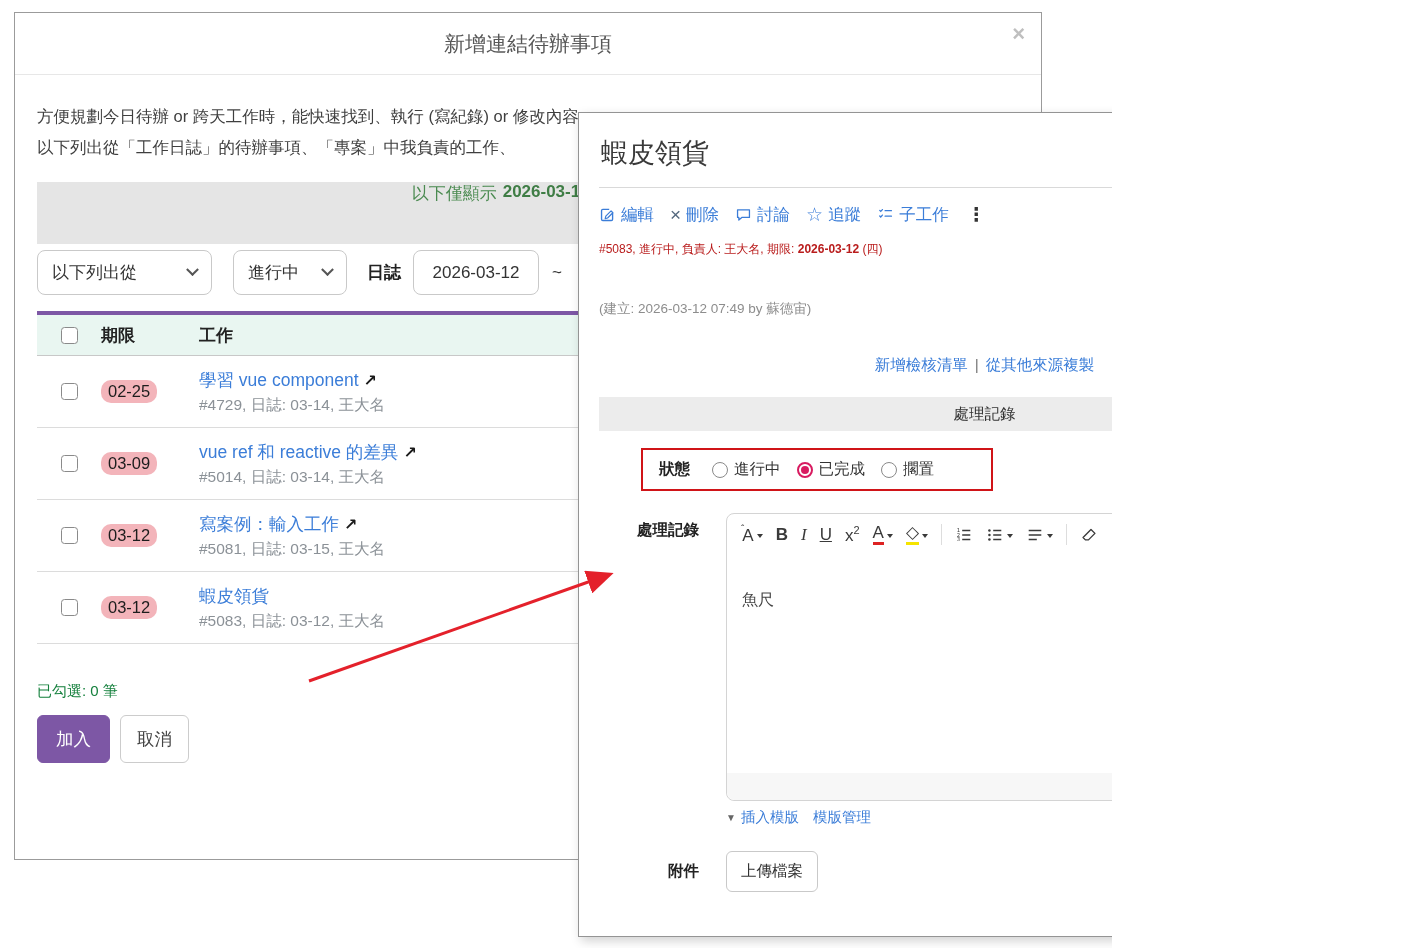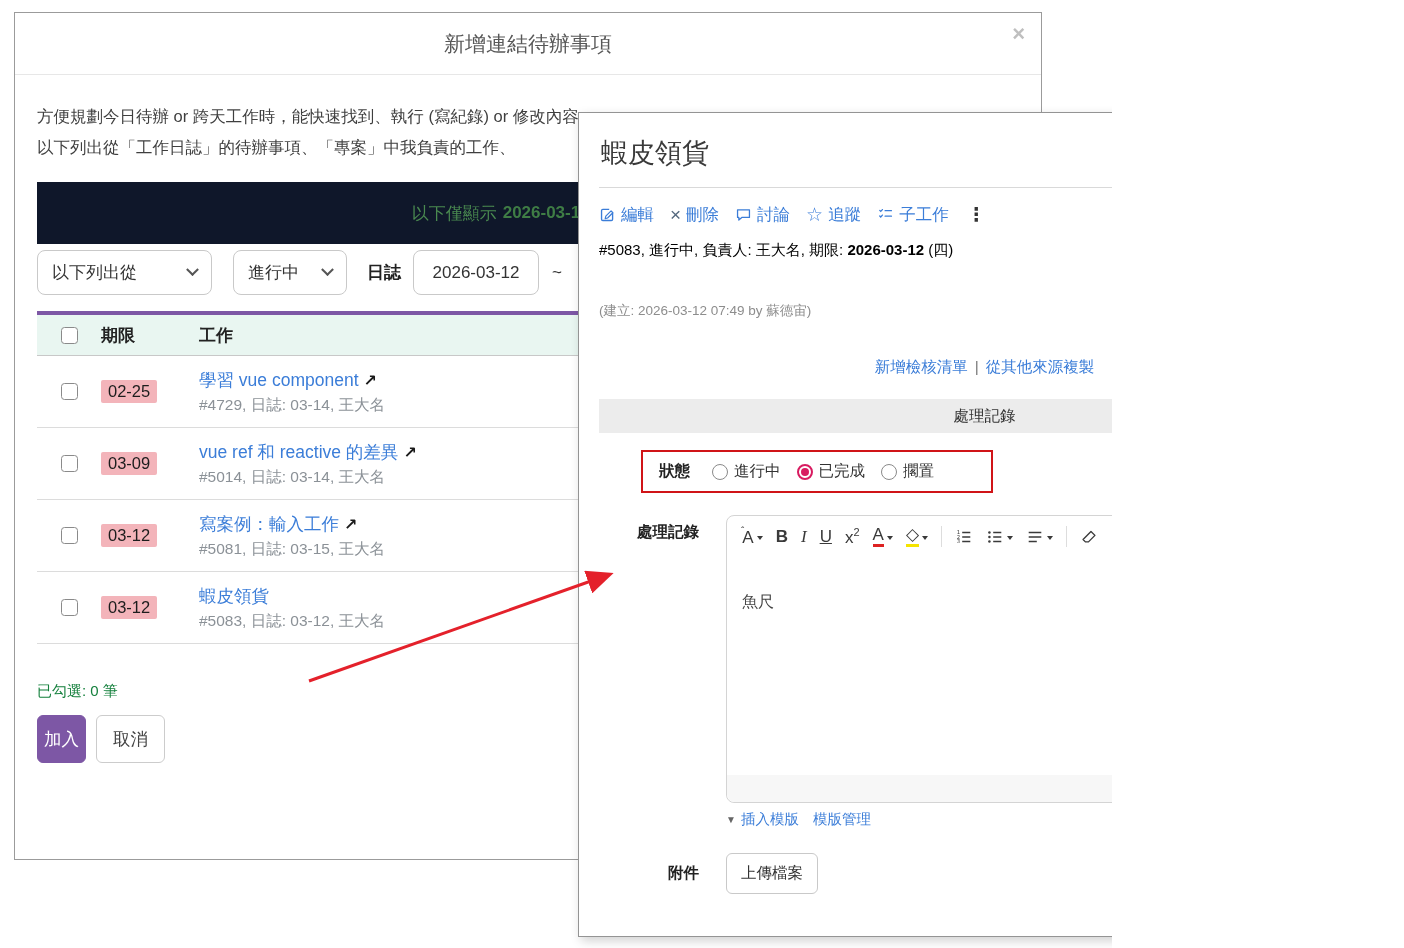--- a/index.html
+++ b/index.html
@@ -8,22 +8,22 @@
 
   
   .modal-left { position:absolute; left:14px; top:12px; width:1028px; height:848px;
     background:#fff; border:1px solid #9b9b9b; z-index:1; }
   .ml-header { position:relative; height:62px; border-bottom:1px solid #e7e7e7; }
   .ml-title { text-align:center; line-height:62px; font-size:21px; color:#585858; }
   .ml-close { position:absolute; right:16px; top:10px; font-size:22px; font-weight:bold;
     color:#bfbfbf; cursor:pointer; line-height:1; }
   .ml-body { padding:26px 22px 0 22px; }
   .ml-desc { font-size:16.5px; color:#3f3f3f; line-height:1.85; }
-  .ml-banner { margin-top:20px; height:62px; background:#0f172a; color:#4a8a50;
-    font-size:17px; display:flex; align-items:center; justify-content:center; gap:6px; }
+  .ml-banner { margin-top:20px; height:62px; background:#e5e5e5; color:#4a8a50;
+    font-size:17px; display:flex; justify-content:center; gap:6px; }
   .ml-banner b { color:#3f7d45; }
   .ml-search { margin-top:35px; width:100%; height:45px; border:1px solid #c9c9c9;
     border-radius:8px; padding:0 14px; font-size:17px; color:#333; outline:none;
     font-family:inherit; }
   .ml-search::placeholder { color:#9aa0a6; }
   .ml-filters { margin-top:6px; display:flex; align-items:center; }
   .sel { height:45px; border:1px solid #c9c9c9; border-radius:8px; background:#fff;
     display:flex; align-items:center; justify-content:space-between; padding:0 14px;
     font-size:17px; color:#333; cursor:pointer; }
   .sel-type { width:175px; }
@@ -39,44 +39,44 @@
   .ml-table { margin-top:16px; border-top:4px solid #7d57a5; }
   .t-head { display:grid; grid-template-columns:64px 98px 1fr; align-items:center;
     height:41px; background:#e9f6f1; border-bottom:1px solid #c8c8c8;
     font-weight:bold; font-size:17px; color:#222; }
   .t-row { display:grid; grid-template-columns:64px 98px 1fr; align-items:center;
     height:72px; border-bottom:1px solid #dcdcdc; }
   .cb-cell { display:flex; justify-content:center; }
   .cbox { width:17px; height:17px; border:1.6px solid #8a8a8a; border-radius:3.5px;
     background:#fff; cursor:pointer; }
   .due-badge { display:inline-block; background:#f3b4ba; color:#1d1d1d; font-size:16.5px;
-    padding:2px 7px; border-radius:2px; }
+    padding:2px 7px; border-radius:10px; }
   .task-title { font-size:17.5px; color:#3b7dd8; cursor:pointer; }
   .task-arrow { color:#1a1a1a; font-weight:bold; font-size:16px; margin-left:5px; }
   .task-meta { font-size:15.5px; color:#8b9197; margin-top:3px; }
   .ml-count { margin-top:38px; font-weight:normal; font-size:15px; color:#15803d; }
   .ml-btns { margin-top:14px; display:flex; gap:10px; }
   .btn-add { background:#7d57a5; color:#fff; border:1px solid #7d57a5; border-radius:6px;
-    font-size:17.5px; padding:11px 6px; cursor:pointer; font-family:inherit; }
+    font-size:17.5px; padding:11px 18px; cursor:pointer; font-family:inherit; }
   .btn-cancel { background:#fff; color:#444; border:1px solid #ccc; border-radius:6px;
     font-size:17.5px; padding:11px 16px; cursor:pointer; font-family:inherit; }
 
   
   .modal-task { position:absolute; left:578px; top:112px; width:813px; height:825px;
     background:#fff; border:1px solid #949494; box-shadow:3px 4px 10px rgba(0,0,0,0.18);
     z-index:10; padding:18px 20px; }
   .tm-title { font-size:27px; color:#3a3a3a; font-weight:400; margin:4px 0 16px 2px; }
   .tm-divider { border-top:1px solid #d9d9d9; }
   .tm-toolbar { margin-top:15px; display:flex; align-items:center; gap:16px;
     font-size:16.5px; color:#3b7dd8; }
   .tm-tb-item { display:flex; align-items:center; gap:5px; cursor:pointer; }
   .tm-x { font-size:19px; color:#55697e; line-height:1; }
   .tm-star { font-size:19px; line-height:1; }
   .tm-more { color:#333; font-size:19px; font-weight:bold; margin-left:2px; cursor:pointer; }
-  .tm-meta { margin-top:15px; font-size:15px; color:#000000; }
+  .tm-meta { margin-top:15px; font-size:12px; color:#b91c1c; }
   .tm-created { margin-top:42px; font-size:13.5px; color:#8d8d8d; }
   .tm-links { margin-top:37px; text-align:center; font-size:15.5px; }
   .tm-links a { color:#3b7dd8; text-decoration:none; cursor:pointer; }
   .tm-links .sep { color:#777; margin:0 7px; }
   .tm-section { margin-top:21px; height:34px; line-height:34px; background:#ececec;
     text-align:center; font-size:15.5px; color:#333; }
   .tm-notice { margin-top:15px; font-size:15.5px; color:#3a3a3a; }
   .tm-notice .red { color:#cd2e3a; }
   .status-box { margin:17px 0 0 42px; width:352px; border:2px solid #d01418;
     padding:9px 16px; display:flex; align-items:center; }

